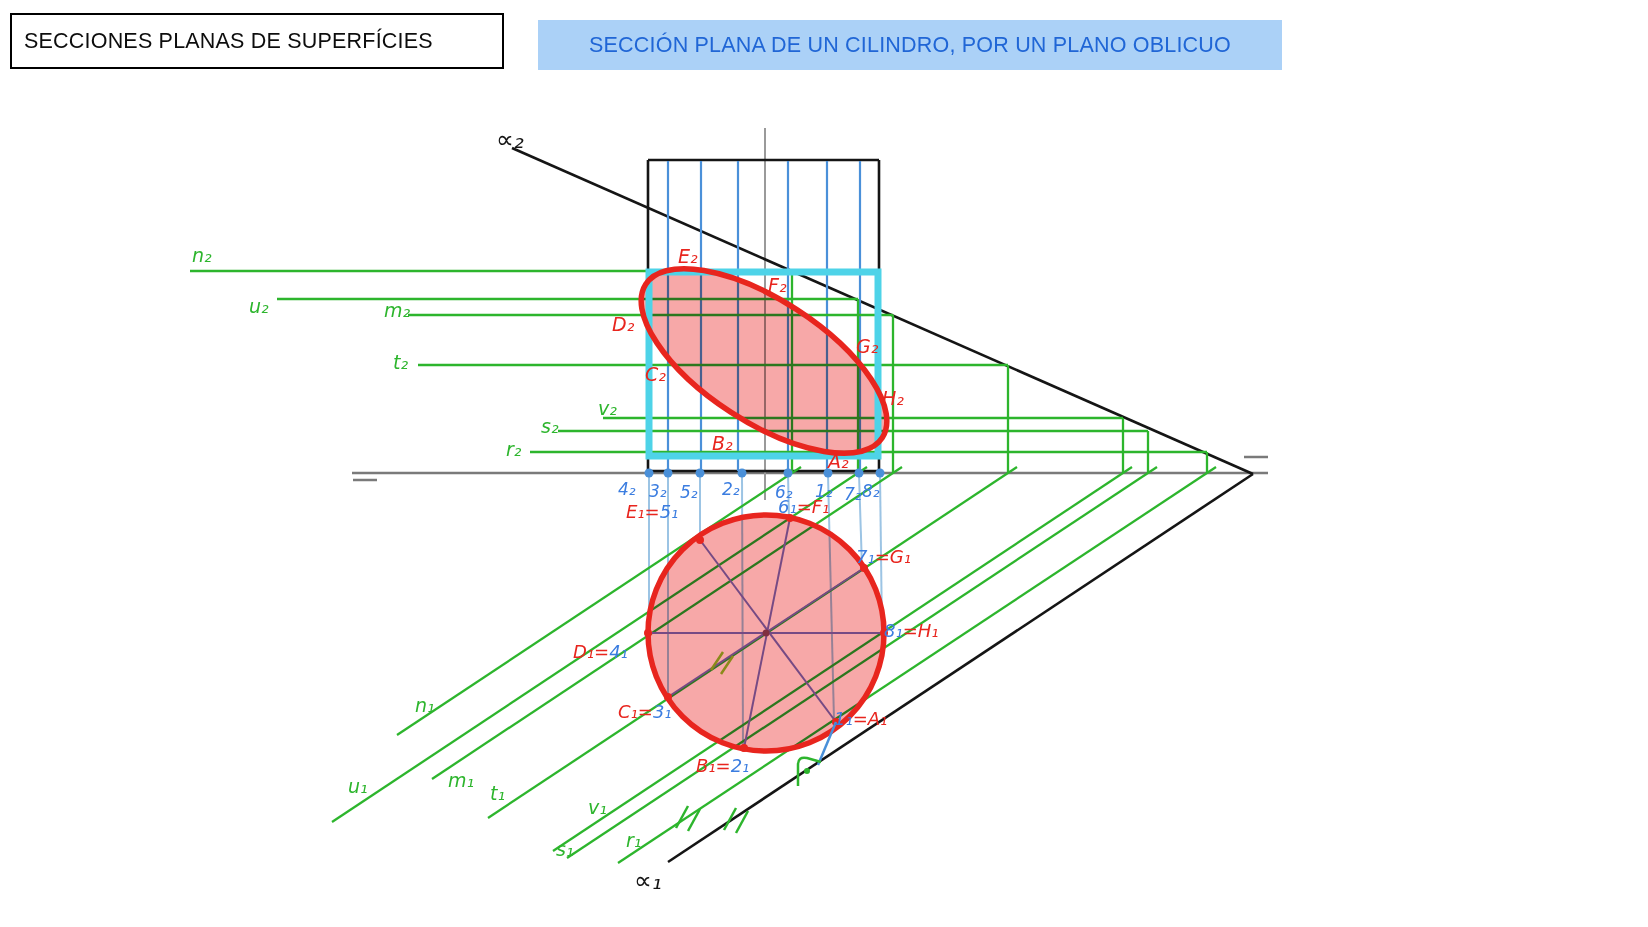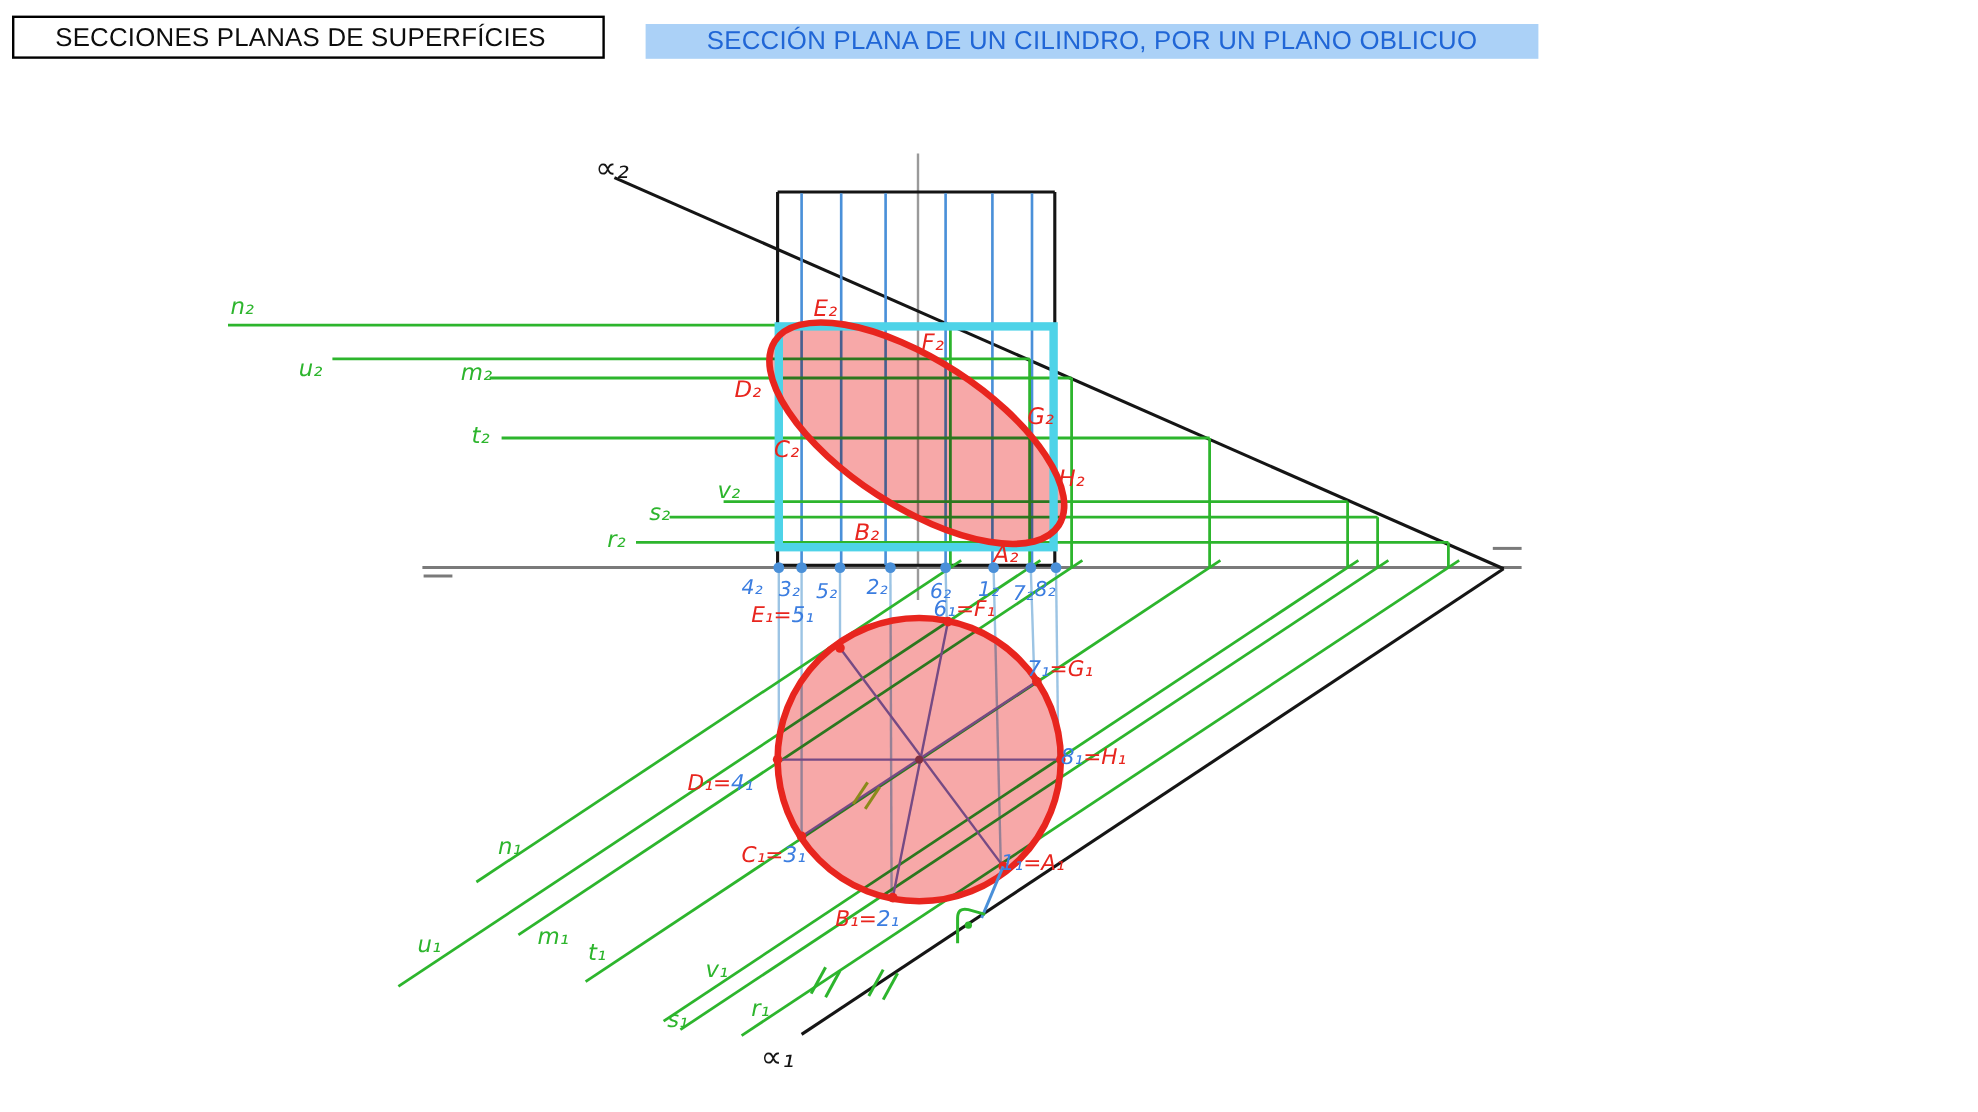--- a/index.html
+++ b/index.html
@@ -1,20 +1,20 @@
 <!DOCTYPE html>
 <html><head>
 <meta charset="utf-8">
 <style>
   html,body{margin:0;padding:0;background:#ffffff;}
   body{width:1648px;height:927px;position:relative;font-family:"Liberation Sans",sans-serif;overflow:hidden;}
   .title-box{position:absolute;display:flex;align-items:center;box-sizing:border-box;}
-  #left-title{left:10px;top:13px;width:494px;height:36px;border:2.5px solid #000;background:#fff;
-              padding-left:34px;font-size:21.5px;color:#0d0d0d;letter-spacing:.2px;}
-  #right-title{left:538px;top:20px;width:744px;height:29px;background:#abd1f7;justify-content:center;
+  #left-title{left:10px;top:13px;width:494px;height:56px;border:2.5px solid #000;background:#fff;
+              padding-left:12px;font-size:21.5px;color:#0d0d0d;letter-spacing:.2px;}
+  #right-title{left:538px;top:20px;width:744px;height:50px;background:#abd1f7;justify-content:center;
                font-size:21.5px;color:#2066d6;letter-spacing:.2px;}
   svg{position:absolute;left:0;top:0;}
   text{font-family:"DejaVu Sans",sans-serif;}
   .hand{font-style:italic;}
   .lbl{font-size:19px;}
   .num{font-size:17px;}
   .alpha{font-size:25px;font-style:italic;}
 </style>
 </head>
 <body>

